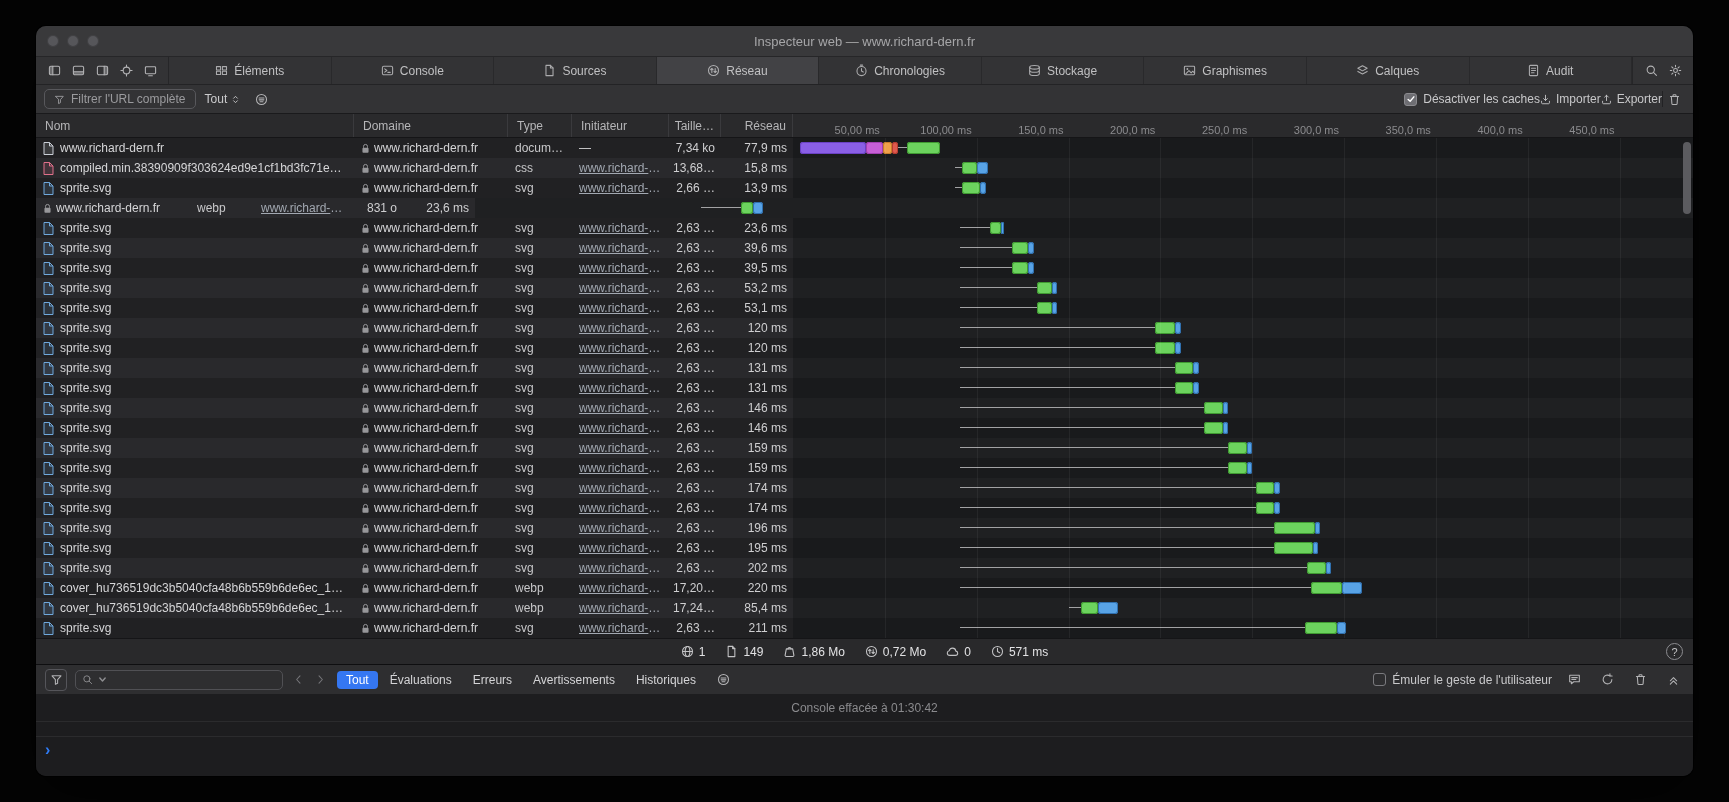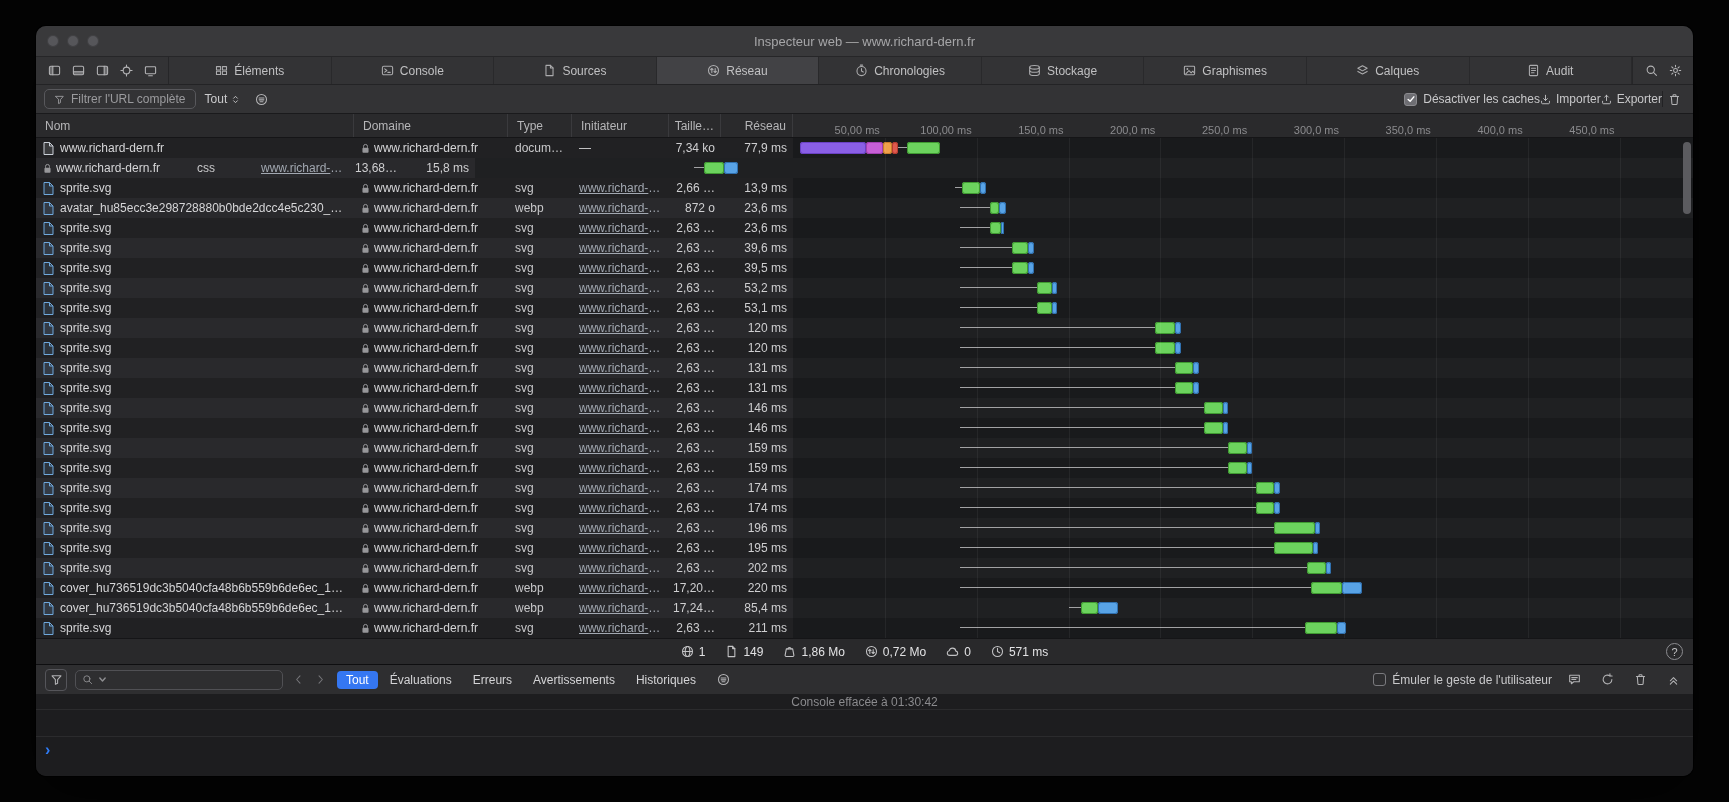--- a/index.html
+++ b/index.html
@@ -85,21 +85,21 @@
   .console-bar{height:30px;flex:0 0 auto;background:#2e2e30;border-top:1px solid #0e0e10;display:flex;align-items:center;gap:8px;padding:0 9px;}
   .search-field{width:208px;height:20px;border:1px solid #505054;border-radius:5px;display:flex;align-items:center;gap:4px;padding:0 6px;color:#8e8e91;}
   .nav-ic{display:flex;color:#747478;width:14px;justify-content:center;}
   .scope-tabs{display:flex;align-items:center;gap:3px;margin-left:2px;}
   .scope-pill{font-size:12px;color:#d4d4d6;padding:2px 9px;border-radius:4px;}
   .scope-pill.active{background:#3577f2;color:#fff;}
   .console-right{margin-left:auto;display:flex;align-items:center;gap:11px;color:#a8a8aa;}
 
   
   .console-output{flex:1;min-height:0;background:#1d1d1f;}
-  .cleared{height:16px;display:flex;align-items:center;justify-content:center;font-size:12px;color:#8a8a8d;border-bottom:1px solid #2b2b2d;}
+  .cleared{height:28px;display:flex;align-items:center;justify-content:center;font-size:12px;color:#8a8a8d;border-bottom:1px solid #2b2b2d;}
   .prompt{height:26px;flex:0 0 auto;border-top:1px solid #2b2b2d;display:flex;align-items:center;padding:0 9px;background:#1d1d1f;}
   .prompt-ch{color:#2f7cf6;font-weight:700;font-size:16px;line-height:1;}
   .console-pad{height:14px;flex:0 0 auto;background:#1d1d1f;}
 </style>
 </head>
 <body>
 
 <div class="window">
 
   <div class="titlebar">
@@ -362,20 +362,29 @@
        <div class="wf">
             <span class="seg-bar" style="left:0.816%;width:7.347%;background:#8a5fe6;box-shadow:inset 0 0 0 1px #6a41c4"></span>
             <span class="seg-bar" style="left:8.163%;width:1.837%;background:#c75fd6;box-shadow:inset 0 0 0 1px #a13fb0"></span>
             <span class="seg-bar" style="left:10.000%;width:1.020%;background:#efa04a;box-shadow:inset 0 0 0 1px #c87c2a"></span>
             <span class="seg-bar" style="left:11.020%;width:0.612%;background:#e05a4e;box-shadow:inset 0 0 0 1px #b53a30"></span>
             <span class="seg-line" style="left:11.633%;width:1.020%"></span>
             <span class="seg-bar" style="left:12.653%;width:3.673%;background:#6cd35e;box-shadow:inset 0 0 0 1px #3f9a31"></span>
           </div>
      </div>
         <div class="row">
+       <div class="cell w-name">
+            <span class="f-ic">
+              <svg width="11" height="13" viewBox="0 0 11 13">
+                <path d="M1,0.5 H6.5 L10,4 V12.5 H1 Z" fill="#e0708a26" stroke="#e0708a" stroke-width="1"></path>
+                <path d="M6.5,0.5 V4 H10" fill="none" stroke="#e0708a" stroke-width="1"></path>
+              </svg>
+            </span>
+            <span class="txt">compiled.min.38390909f303624ed9e1cf1bd3fc71e…</span>
+          </div>
        <div class="cell w-domain">
             <span class="lock-ic">
               <svg width="9" height="11" viewBox="0 0 10 12" fill="none" stroke="currentColor" stroke-width="1.1">
                 <rect x="1.6" y="5.2" width="6.8" height="5.4" rx="1" fill="currentColor" stroke="none"></rect>
                 <path d="M2.8,5.2 V3.7 A2.2,2.2 0 0 1 7.2,3.7 V5.2"></path>
               </svg>
             </span>
             <span class="txt">www.richard-dern.fr</span>
           </div>
        <div class="cell w-type">
@@ -419,45 +428,36 @@
           </div>
        <div class="cell num w-size">2,66 …</div>
        <div class="cell num w-dur">13,9 ms</div>
        <div class="wf">
             <span class="seg-line" style="left:17.959%;width:0.816%"></span>
             <span class="seg-bar" style="left:18.776%;width:2.041%;background:#6cd35e;box-shadow:inset 0 0 0 1px #3f9a31"></span>
             <span class="seg-bar" style="left:20.816%;width:0.612%;background:#58a3e6;box-shadow:inset 0 0 0 1px #2f6fae"></span>
           </div>
      </div>
         <div class="row">
-       <div class="cell w-name">
-            <span class="f-ic">
-              <svg width="11" height="13" viewBox="0 0 11 13">
-                <path d="M1,0.5 H6.5 L10,4 V12.5 H1 Z" fill="#6fa8dc26" stroke="#6fa8dc" stroke-width="1"></path>
-                <path d="M6.5,0.5 V4 H10" fill="none" stroke="#6fa8dc" stroke-width="1"></path>
-              </svg>
-            </span>
-            <span class="txt">avatar_hu85ecc3e298728880b0bde2dcc4e5c230_…</span>
-          </div>
        <div class="cell w-domain">
             <span class="lock-ic">
               <svg width="9" height="11" viewBox="0 0 10 12" fill="none" stroke="currentColor" stroke-width="1.1">
                 <rect x="1.6" y="5.2" width="6.8" height="5.4" rx="1" fill="currentColor" stroke="none"></rect>
                 <path d="M2.8,5.2 V3.7 A2.2,2.2 0 0 1 7.2,3.7 V5.2"></path>
               </svg>
             </span>
             <span class="txt">www.richard-dern.fr</span>
           </div>
        <div class="cell w-type">
             <span class="txt">webp</span>
           </div>
        <div class="cell w-init">
             <span class="link">www.richard-d…</span>
           </div>
-       <div class="cell num w-size">872 o</div>
+       <div class="cell num w-size">831 o</div>
        <div class="cell num w-dur">23,6 ms</div>
        <div class="wf">
             <span class="seg-line" style="left:18.571%;width:3.265%"></span>
             <span class="seg-bar" style="left:21.837%;width:1.020%;background:#6cd35e;box-shadow:inset 0 0 0 1px #3f9a31"></span>
             <span class="seg-bar" style="left:22.857%;width:0.816%;background:#58a3e6;box-shadow:inset 0 0 0 1px #2f6fae"></span>
           </div>
      </div>
         <div class="row">
        <div class="cell w-name">
             <span class="f-ic">

